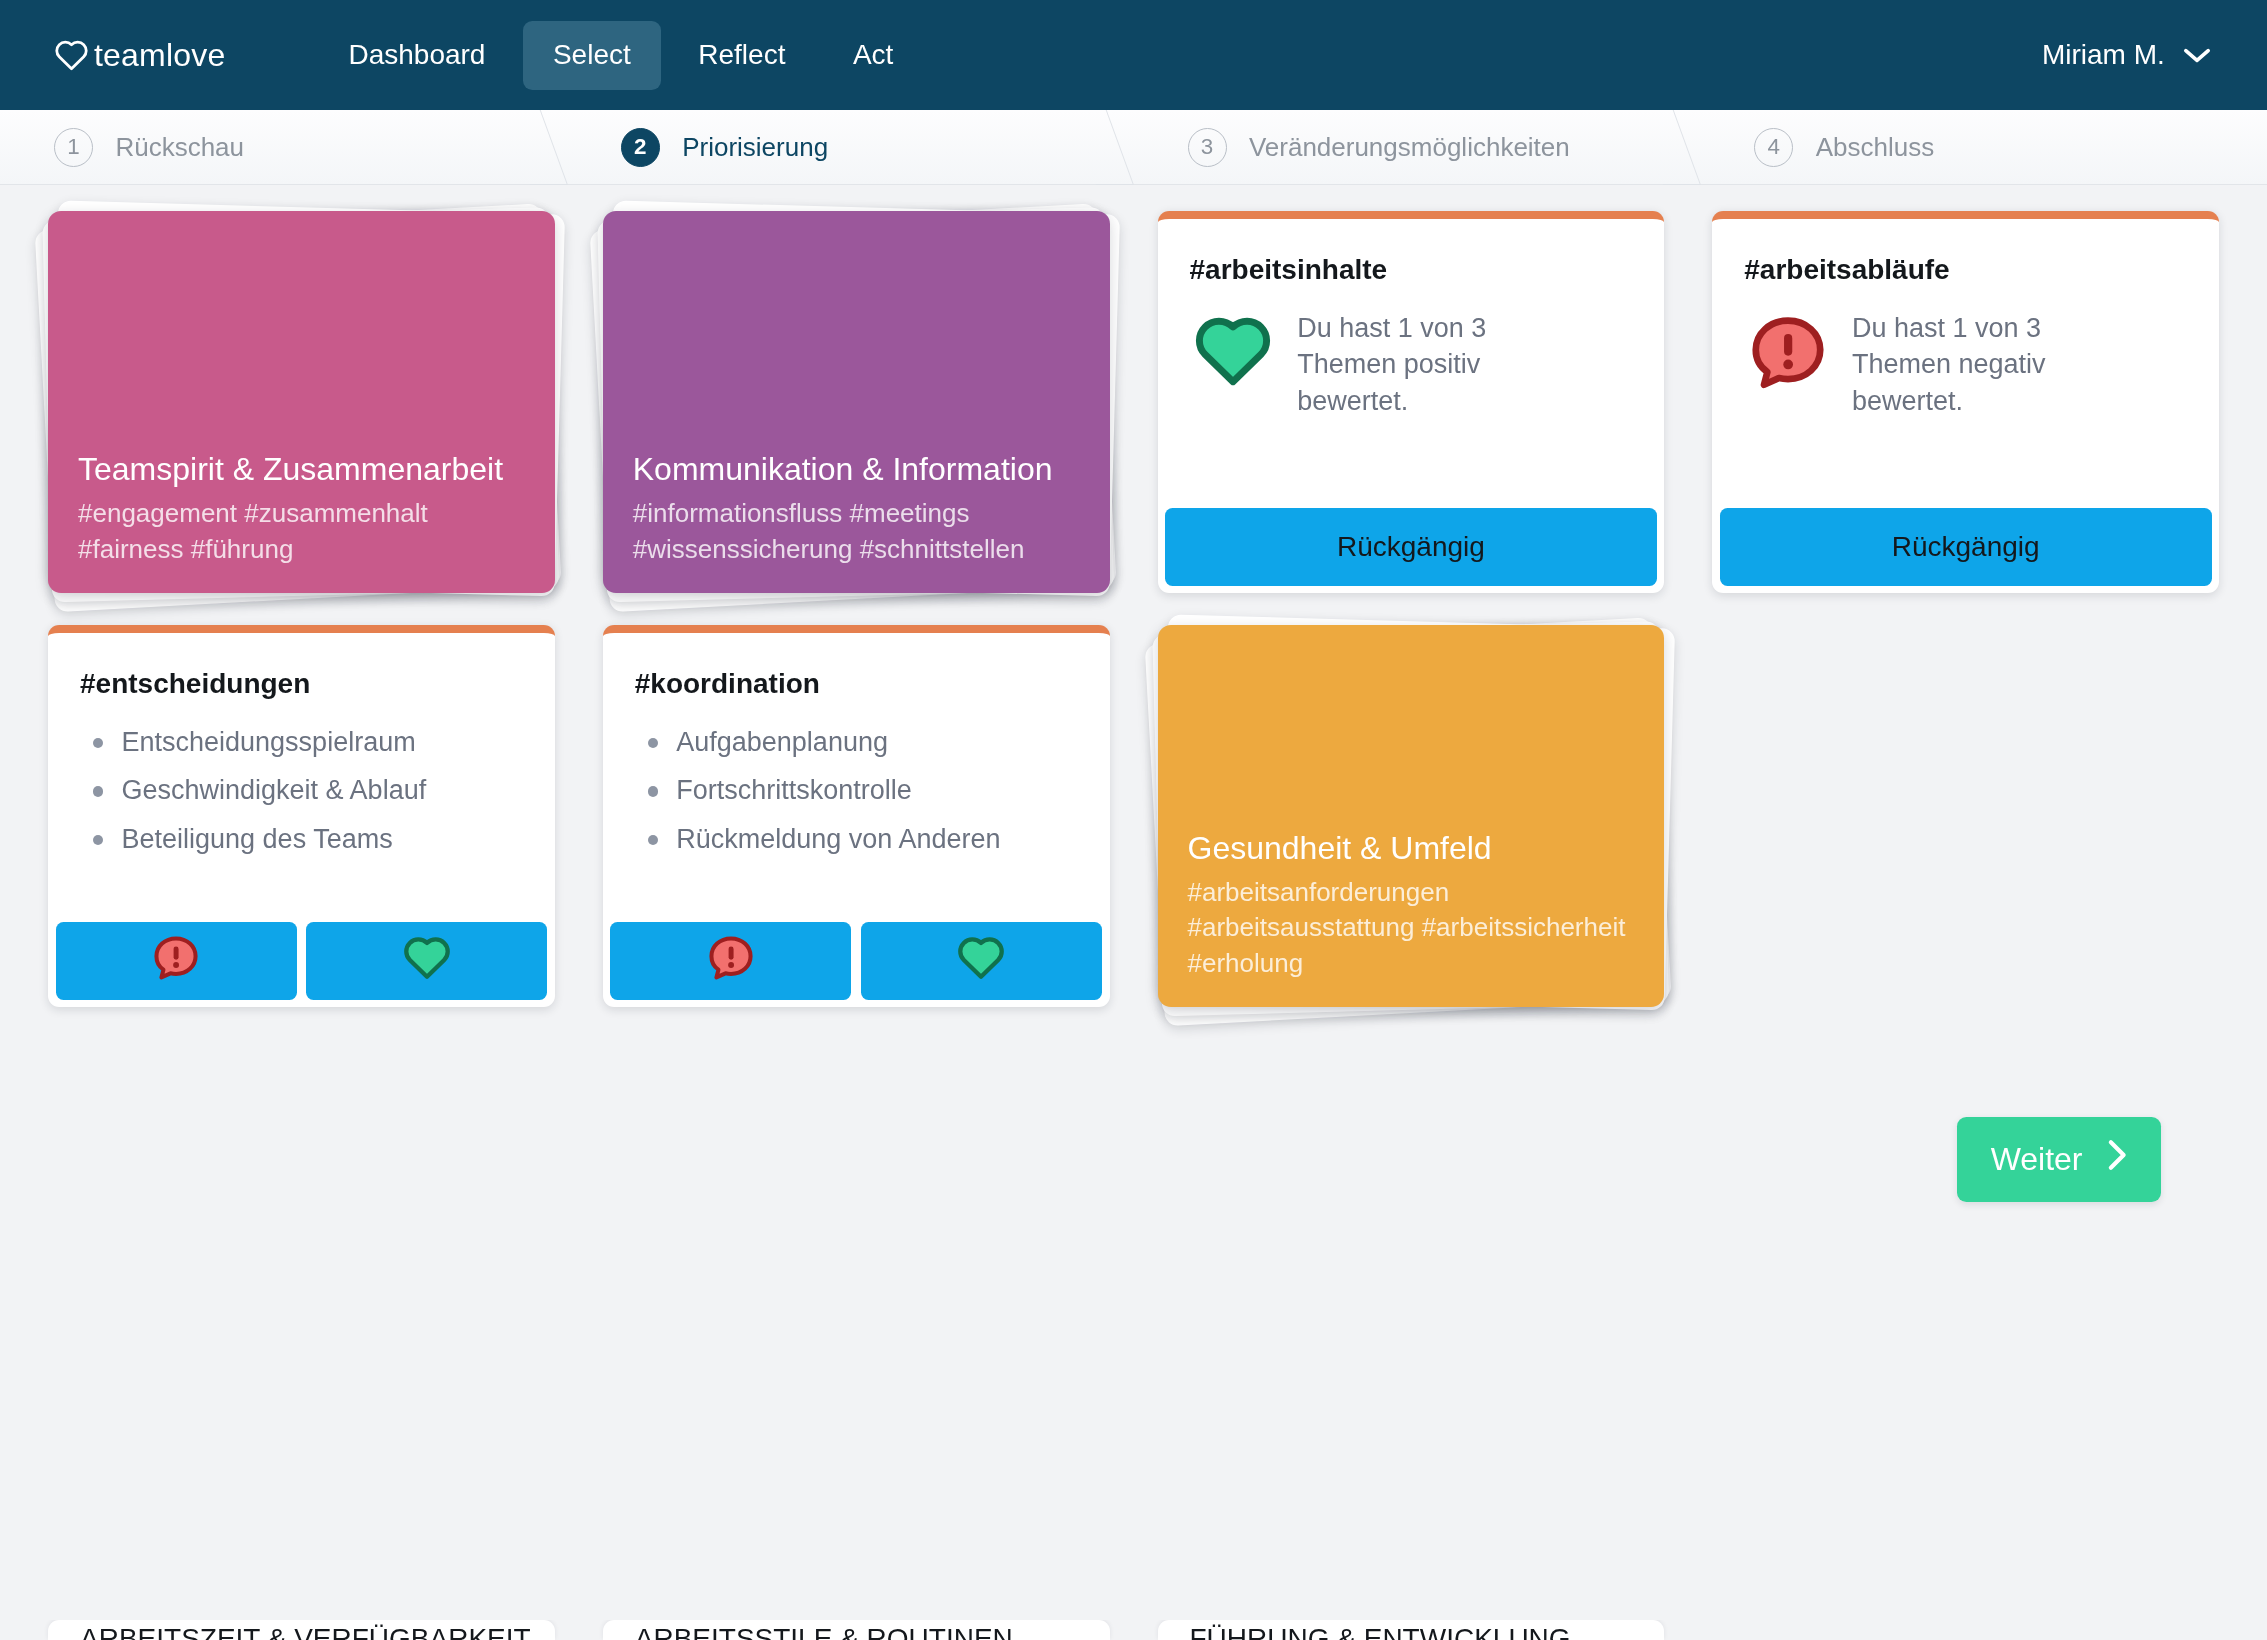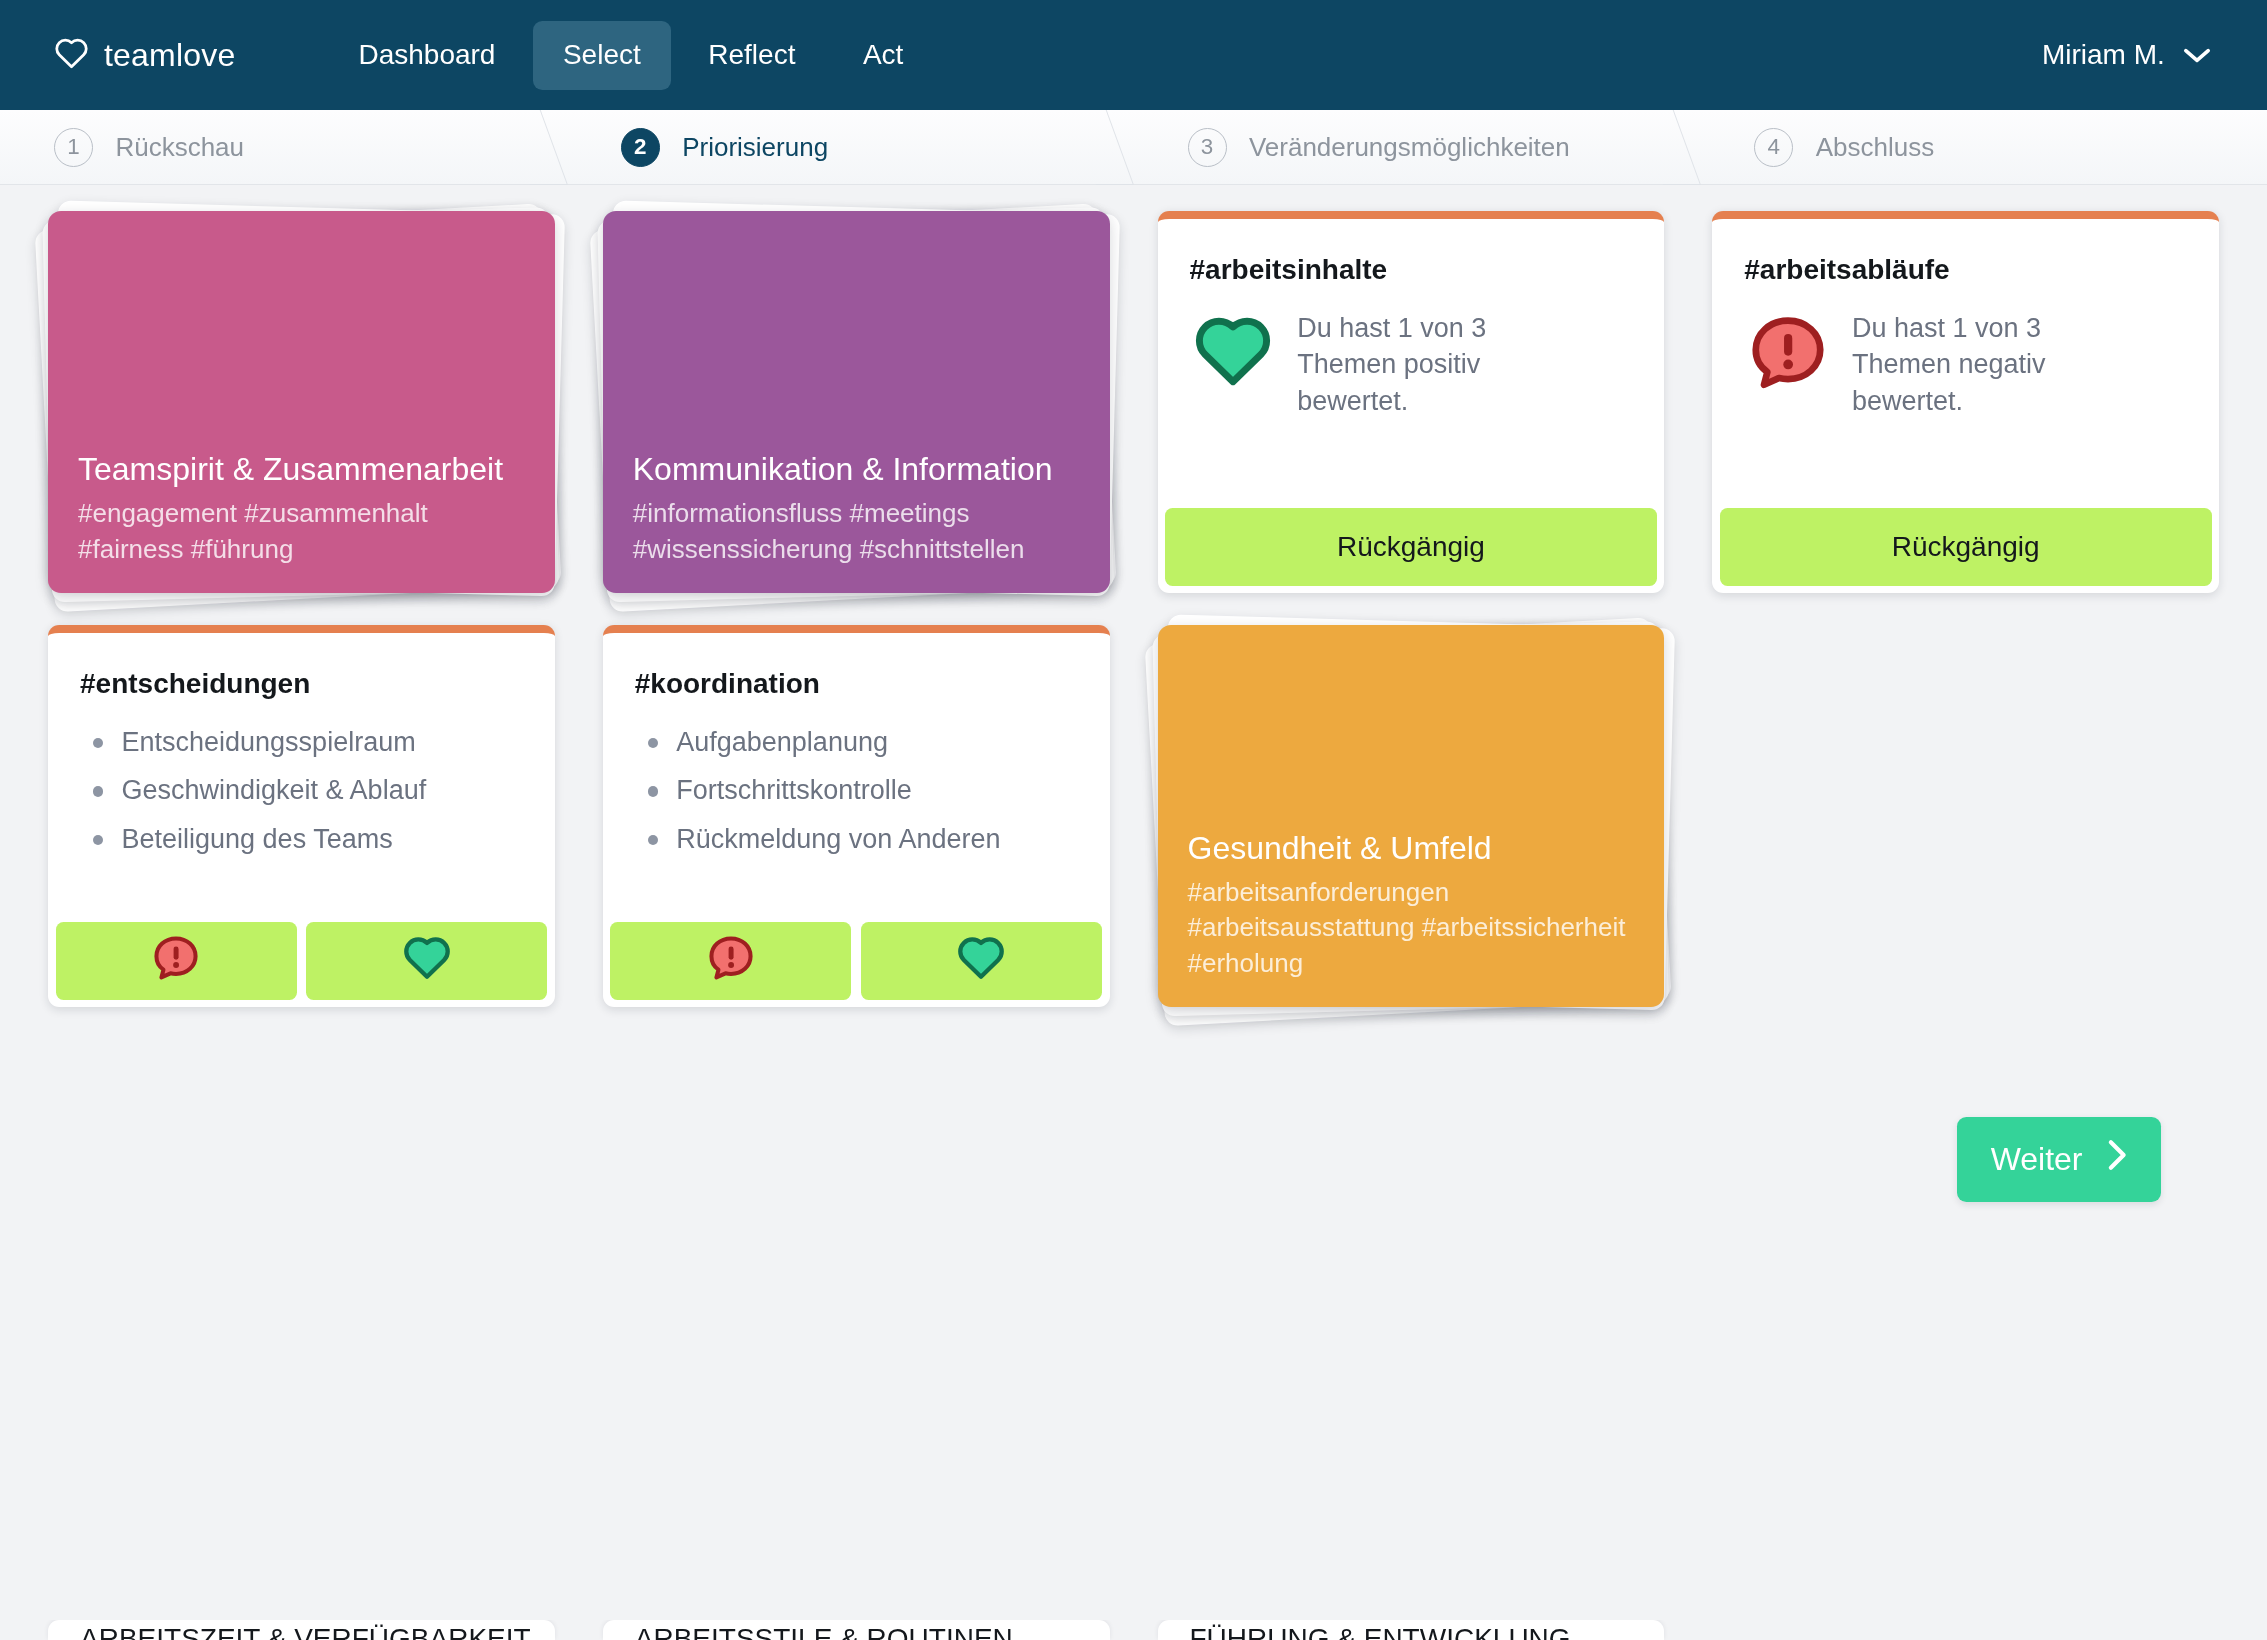--- a/index.html
+++ b/index.html
@@ -21,22 +21,22 @@
   .topbar {
     height: 110px;
     background: #0d4663;
     display: flex;
     align-items: center;
     padding: 0 50px 0 54px;
     position: relative;
   }
   .brand {
     display: flex;
-    align-items: flex-start;
-    gap: 15px;
+    align-items: center;
+    gap: 5px;
     color: #ffffff;
     font-size: 32px;
     letter-spacing: 0.2px;
     margin-right: 93px;
   }
   .brand svg { display: block; }
 
   .navlinks {
     display: flex;
     align-items: center;
@@ -219,21 +219,21 @@
     position: absolute;
     left: 5.6px; top: 14px;
     width: 10.3px; height: 10.3px;
     border-radius: 50%;
     background: #8d95a3;
   }
 
   .actions { display: flex; gap: 7.5px; padding: 0; }
   .act-btn {
     flex: 1 1 0;
-    background: #bef264;
+    background: #0ea5e9;
     border: none;
     border-radius: 7.5px;
     margin: 0 0 7.5px 0;
     height: 78px;
     display: flex;
     align-items: center;
     justify-content: center;
     font-family: inherit;
     font-size: 28px;
     color: #14181c;

